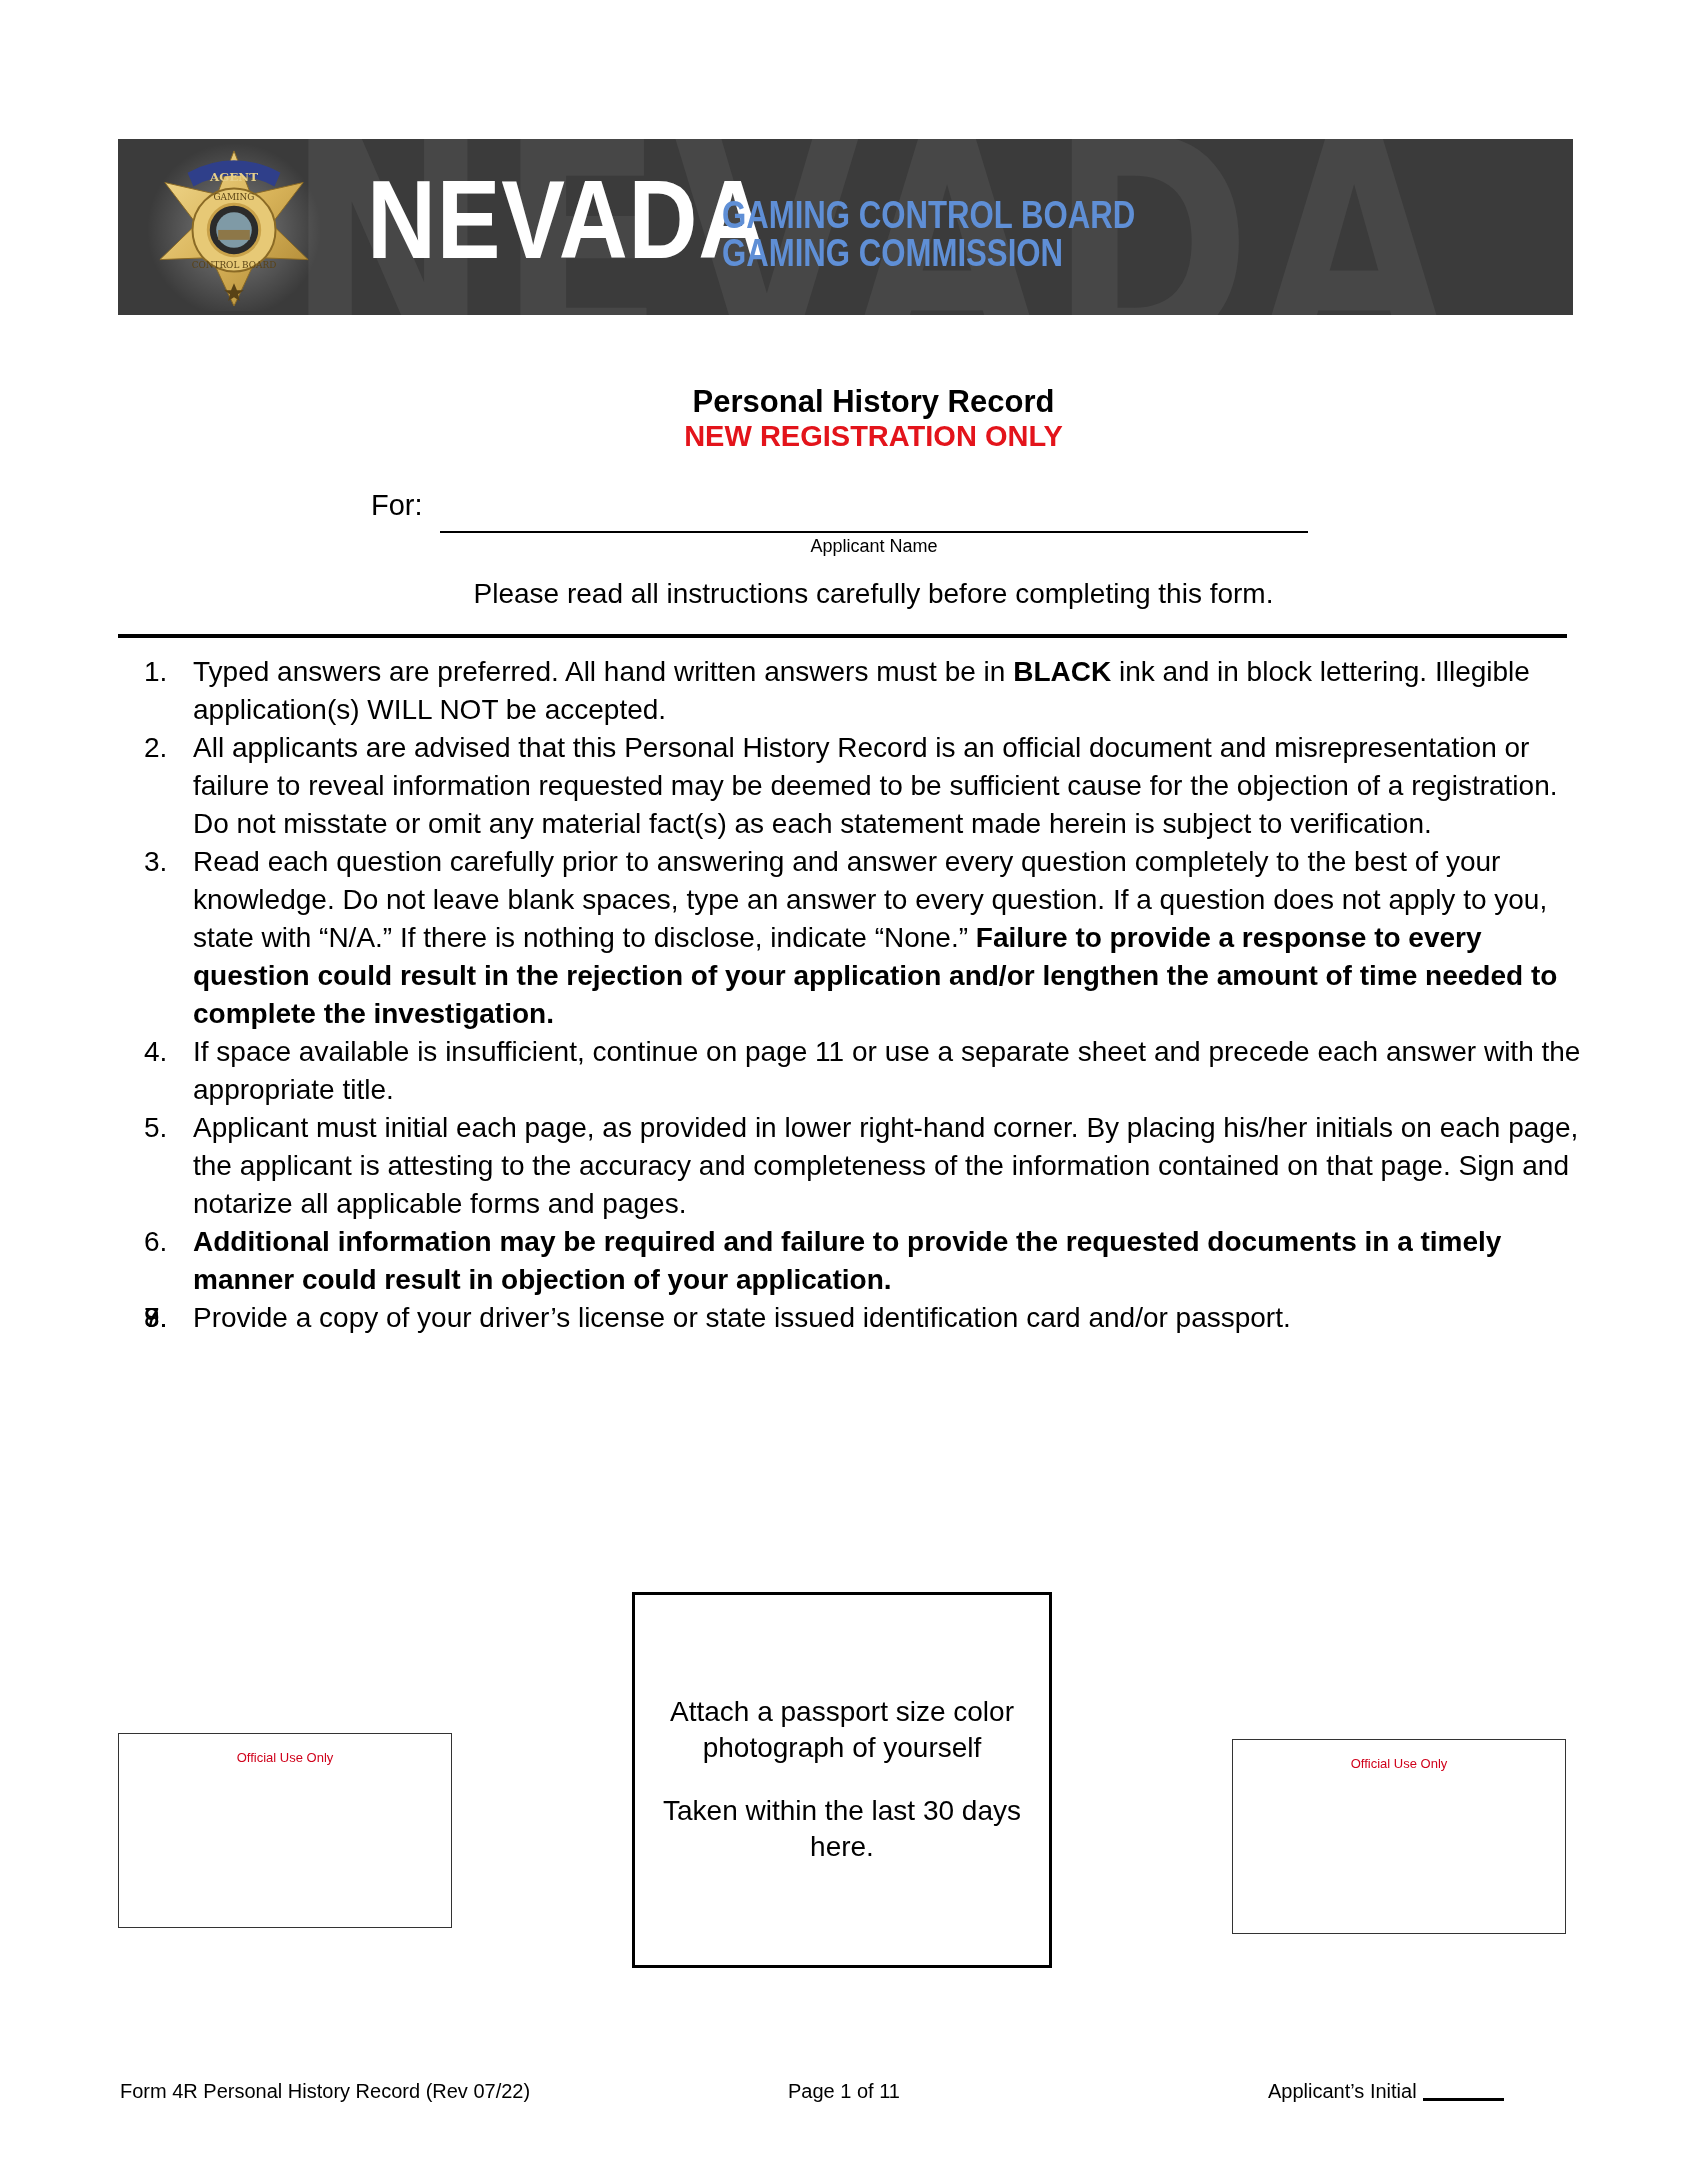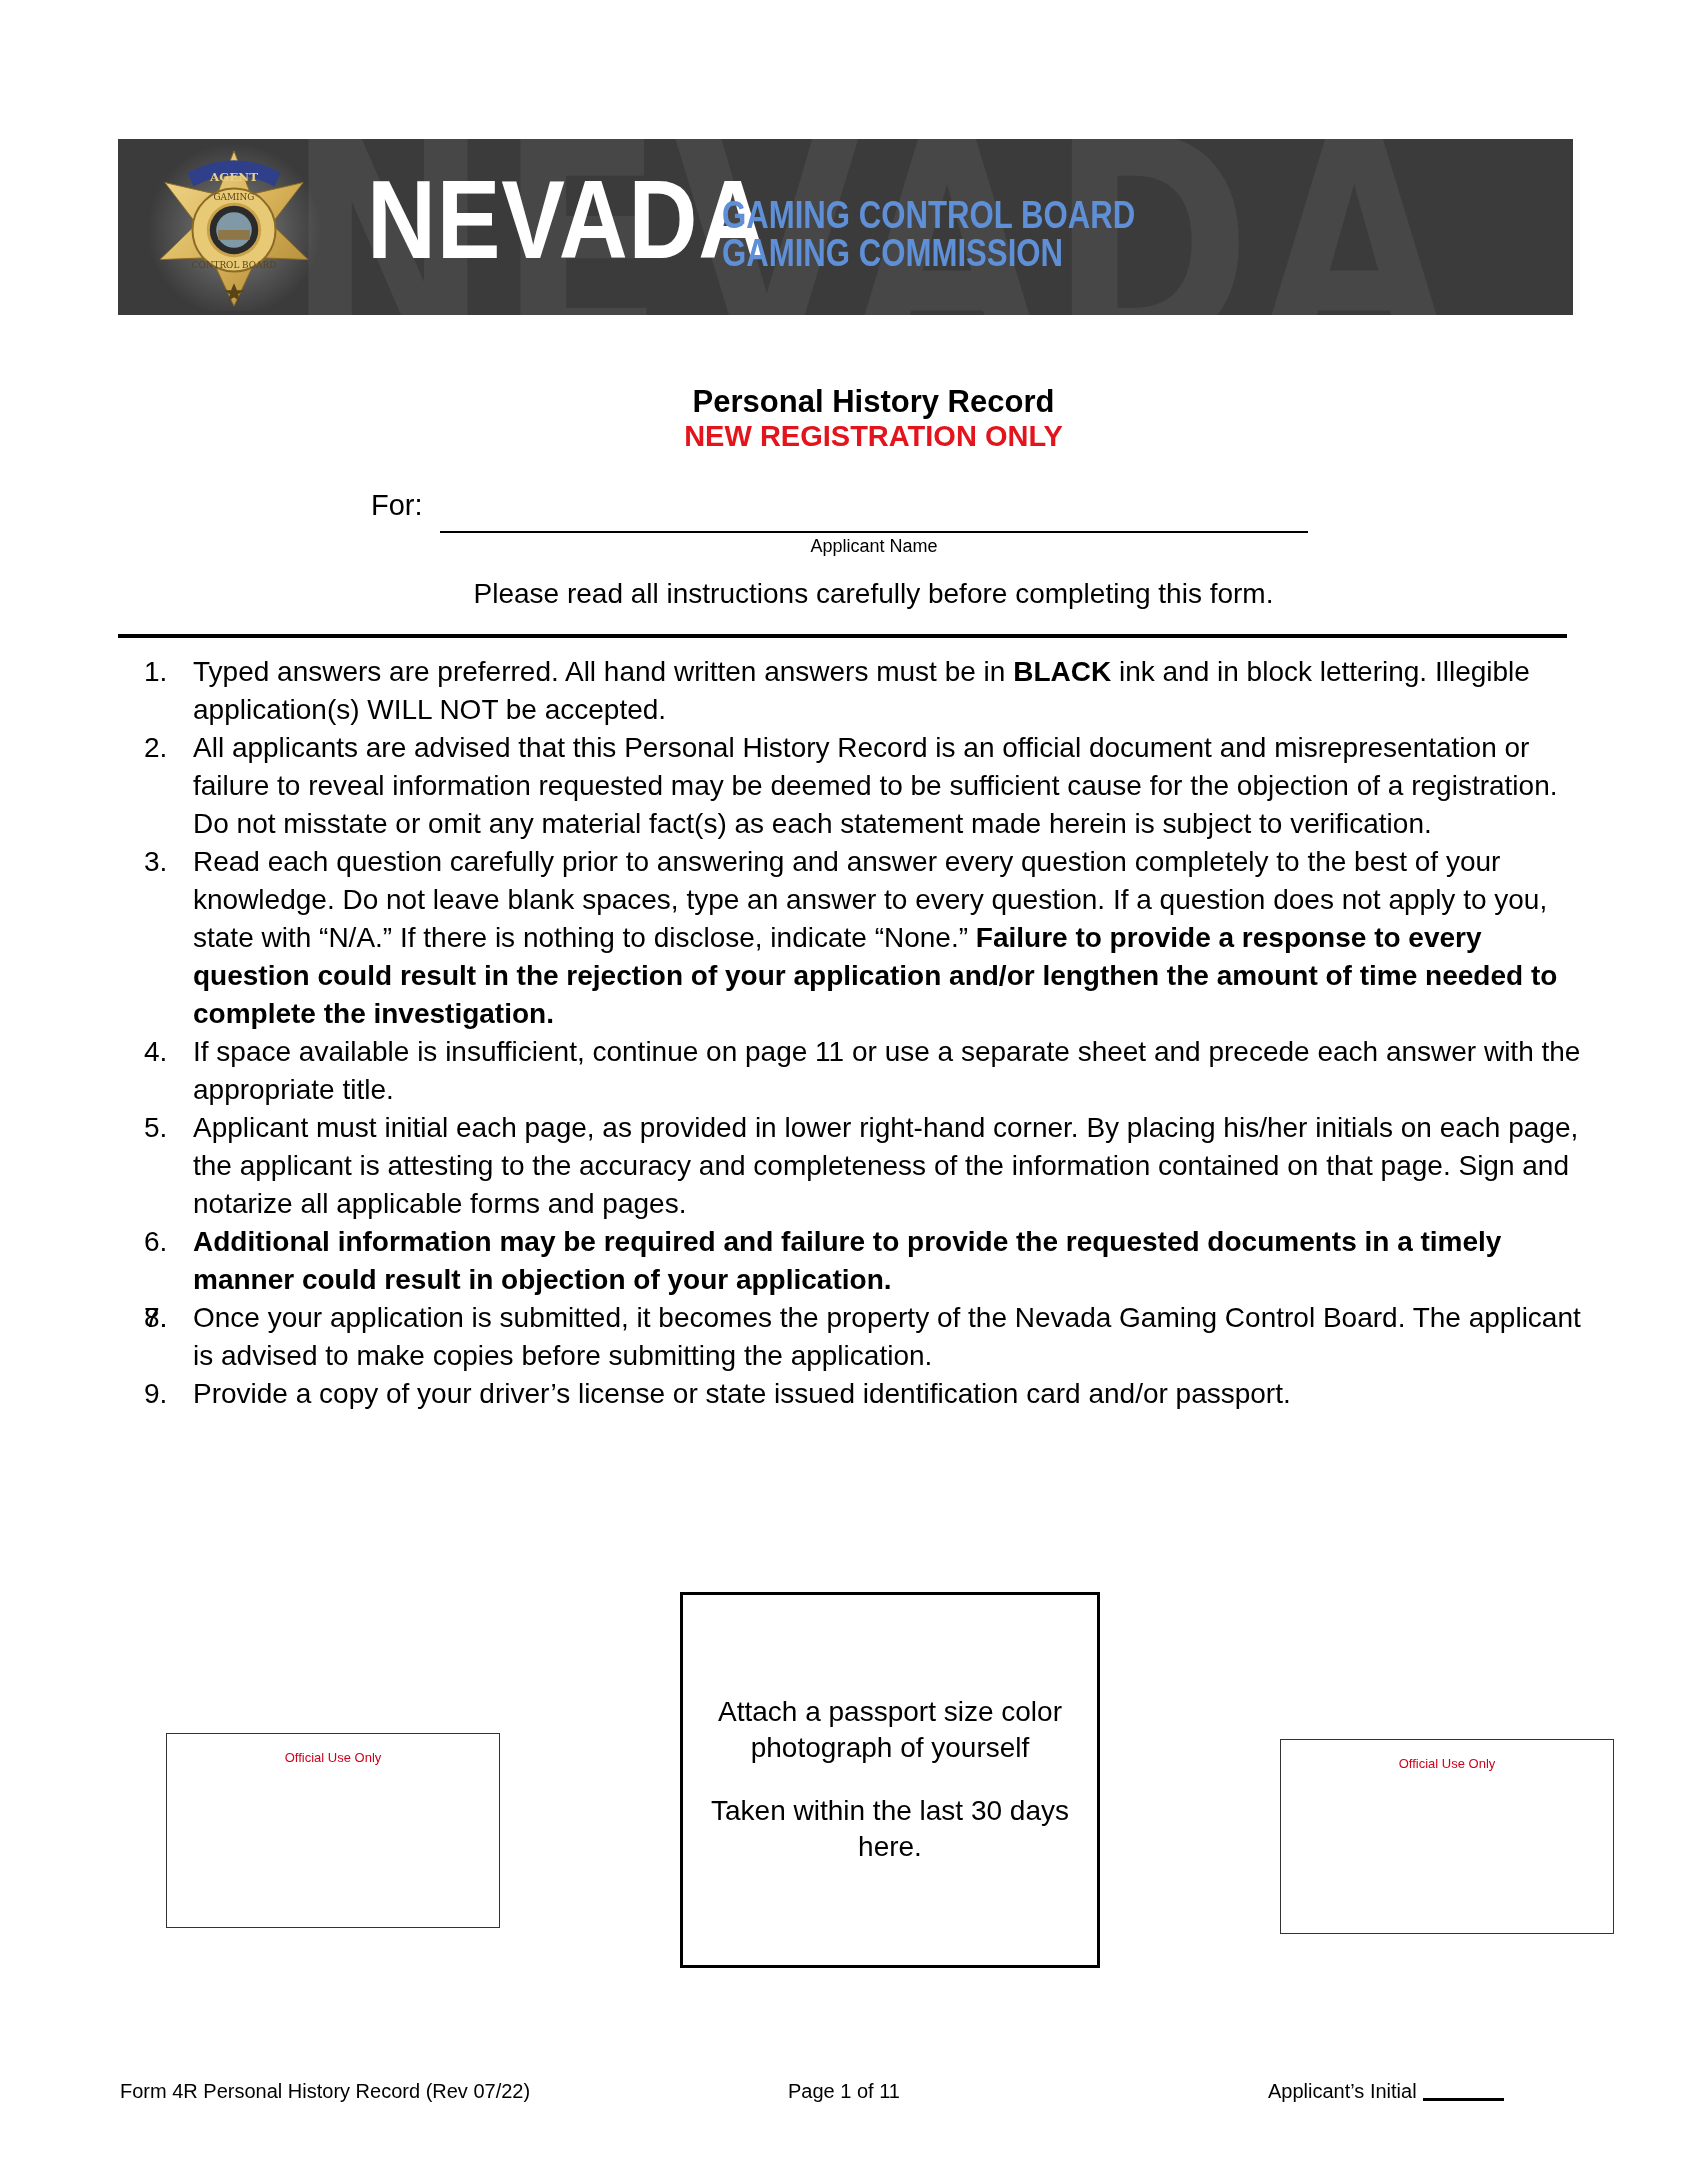--- a/index.html
+++ b/index.html
@@ -23,21 +23,21 @@
   .name-line { left:440px; top:531px; width:868px; height:0; border-top:2px solid #000; }
   .name-caption { left:440px; width:868px; top:536px; text-align:center; font-size:18px; }
   .instr { top:578px; font-size:28px; }
   .rule { left:118px; top:634px; width:1449px; height:0; border-top:4px solid #000; }
   
   .list { left:144px; top:653px; width:1440px; margin:0; padding:0; list-style:none; }
   .list li { position:relative; padding-left:49px; font-size:28px; line-height:38px; }
   .list li .num { position:absolute; left:0; top:0; }
   .b { font-weight:bold; }
   
-  .box { border:1.5px solid #333; background:#fff; box-sizing:border-box;margin-left:48px; }
+  .box { border:1.5px solid #333; background:#fff; box-sizing:border-box; }
   .box-left { left:118px; top:1733px; width:334px; height:195px; }
   .box-right { left:1232px; top:1739px; width:334px; height:195px; }
   .box-label { margin-top:16px; text-align:center; color:#d0021b; font-size:13px; }
   .box-photo { left:632px; top:1592px; width:420px; height:376px; border:3px solid #000; }
   .photo-text { position:absolute; left:0; width:100%; text-align:center; font-size:28px; line-height:36px; }
   .pt1 { top:99px; } .pt2 { top:198px; }
   
   .footer { top:2080px; font-size:20px; }
   .f-left { left:120px; } .f-center { left:788px; } .f-right { left:1268px; }
   .initial-line { display:inline-block; width:81px; border-bottom:3px solid #000; margin-left:6px; vertical-align:-3px; }
@@ -89,21 +89,21 @@
 <div class="abs rule"></div>
 
 <ol class="abs list" id="instr-list">
     <li><span class="num">1.</span><span>Typed answers are preferred. All hand written answers must be in </span><span class="b">BLACK</span><span> ink and in block lettering. Illegible application(s) WILL NOT be accepted.</span></li>
     <li><span class="num">2.</span><span>All applicants are advised that this Personal History Record is an official document and misrepresentation or failure to reveal information requested may be deemed to be sufficient cause for the objection of a registration. Do not misstate or omit any material fact(s) as each statement made herein is subject to verification.</span></li>
     <li><span class="num">3.</span><span>Read each question carefully prior to answering and answer every question completely to the best of your knowledge. Do not leave blank spaces, type an answer to every question.  If a question does not apply to you, state with “N/A.”  If there is nothing to disclose, indicate “None.” </span><span class="b">Failure to provide a response to every question could result in the rejection of your application and/or lengthen the amount of time needed to complete the investigation.</span></li>
     <li><span class="num">4.</span><span>If space available is insufficient, continue on page 11 or use a separate sheet and precede each answer with the appropriate title.</span></li>
     <li><span class="num">5.</span><span>Applicant must initial each page, as provided in lower right-hand corner.  By placing his/her initials on each page, the applicant is attesting to the accuracy and completeness of the information contained on that page. Sign and notarize all applicable forms and pages.</span></li>
     <li><span class="num">6.</span><span class="b">Additional information may be required and failure to provide the requested documents in a timely manner could result in objection of your application.</span></li>
     <li><span class="num">7.</span></li>
-    <li><span class="num">8.</span><span>Once your application is submitted, it becomes the property of the Nevada Gaming Control Board. The applicant is advised to make copies before submitting the application.</span></li>
+    <li><span class="num">8.</span></li>
     <li><span class="num">9.</span><span>Provide a copy of your driver’s license or state issued identification card and/or passport.</span></li>
   </ol>
 
 <div class="abs box box-left">
   <div class="box-label">Official Use Only</div>
 </div>
 <div class="abs box box-photo">
   <div class="photo-text pt1">Attach a passport size color photograph of yourself</div>
   <div class="photo-text pt2">Taken within the last 30 days here.</div>
 </div>

